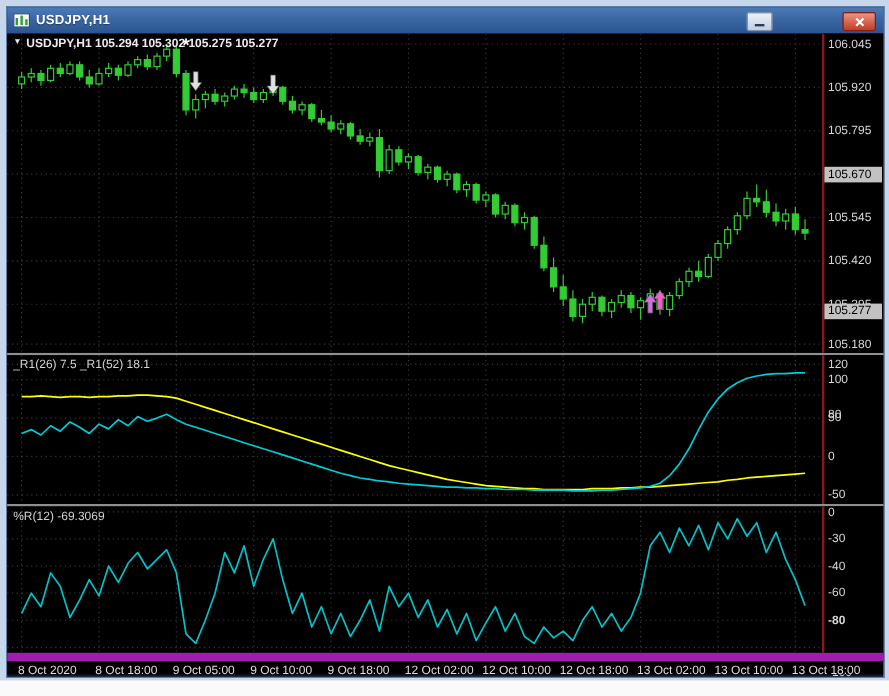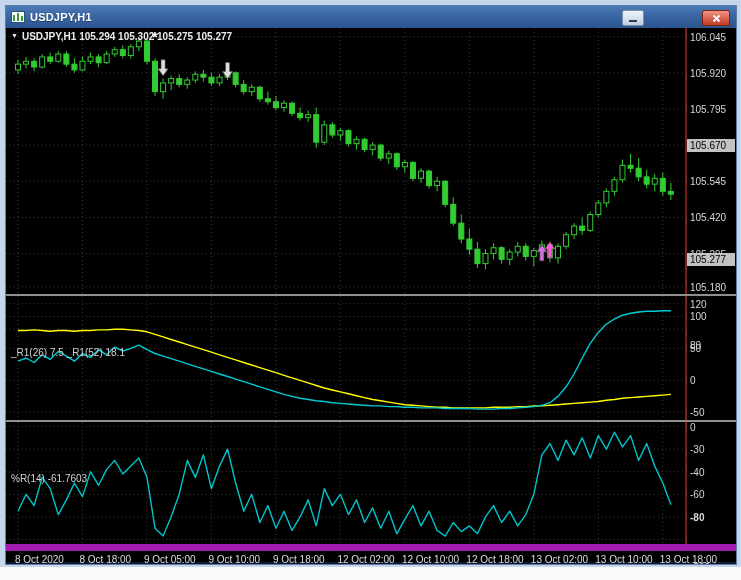--- a/index.html
+++ b/index.html
@@ -34,21 +34,21 @@
   .axiscol{position:absolute;top:0;right:0;width:51px;height:100%;
     border-left:2px solid #7f1d1d;box-sizing:border-box;background:#000;}
   .tick{position:absolute;left:3px;color:#d6d6d6;font-size:10px;line-height:11px;white-space:nowrap;}
   .badge{position:absolute;left:0;right:1px;padding:0 0 0 3px;background:#c2c2c2;color:#000;
     font-size:10px;line-height:13px;white-space:nowrap;}
   .splitter{height:2px;background:#8f8f8f;}
   .timeaxis{height:18px;position:relative;background:#000;border-top:7px solid #a21caf;box-sizing:border-box;}
   .tlabel{position:absolute;top:3px;color:#dcdcdc;font-size:10px;white-space:nowrap;}
   .plabel{position:absolute;left:5px;top:3px;color:#ececec;font-size:10px;font-weight:bold;
     display:flex;align-items:flex-start;gap:4px;z-index:3;}
-  .plabel.ind{font-weight:normal;color:#d2d2d2;margin-top:48px;}
+  .plabel.ind{font-weight:normal;color:#d2d2d2;}
   .dropdown-tri{font-size:7px;color:#e8e8e8;line-height:10px;}
 </style>
 </head>
 <body>
 
 <div class="window">
   <div class="titlebar">
     <span class="wicon">
       <svg width="14" height="12" viewBox="0 0 14 12">
         <rect x="0.5" y="0.5" width="13" height="11" fill="#ffffff" stroke="#2d4f80"></rect>
@@ -348,21 +348,21 @@
           <polyline points="12.0,89.2 20.1,72.3 28.1,83.6 36.2,55.4 44.2,66.6 52.3,92.6 60.4,77.9 68.4,61.0 76.5,74.6 84.5,49.7 92.6,63.3 100.7,47.4 108.7,38.4 116.8,52.0 124.8,44.1 132.9,36.1 141.0,55.4 149.0,106.2 157.1,114.1 165.1,94.9 173.2,72.3 181.3,38.4 189.3,55.4 197.4,32.8 205.4,66.6 213.5,44.1 221.6,27.1 229.6,61.0 237.7,89.2 245.7,72.3 253.8,100.5 261.9,83.6 269.9,106.2 278.0,89.2 286.0,108.4 294.1,94.9 302.2,77.9 310.2,103.9 318.3,66.6 326.3,83.6 334.4,72.3 342.5,92.6 350.5,77.9 358.6,100.5 366.6,85.9 374.7,106.2 382.8,89.2 390.8,111.8 398.9,97.1 406.9,83.6 415.0,103.9 423.1,89.2 431.1,108.4 439.2,114.1 447.2,100.5 455.3,109.6 463.4,103.9 471.4,111.8 479.5,94.9 487.5,83.6 495.6,100.5 503.7,89.2 511.7,103.9 519.8,92.6 527.8,72.3 535.9,32.8 544.0,21.5 552.0,38.4 560.1,18.1 568.1,32.8 576.2,15.8 584.3,36.1 592.3,13.6 600.4,27.1 608.4,10.2 616.5,24.9 624.6,13.6 632.6,38.4 640.7,21.5 648.7,44.1 656.8,61.0 664.9,82.8" fill="none" stroke="#00c4cc" stroke-width="1.4" stroke-linejoin="round"></polyline>
         </svg>
       <div class="axiscol" id="axisInd2">
           <span class="tick" style="top: -0.481481px;">0</span>
           <span class="tick" style="top: 22.1111px;">-30</span>
           <span class="tick" style="top: 44.7037px;">-40</span>
           <span class="tick" style="top: 67.2963px;">-60</span>
           <span class="tick" style="top: 89.8889px; font-weight: bold;">-80</span>
           <span class="tick" style="top: 112.481px; margin-top: 21px;">-100</span>
         </div>
-      <div class="plabel ind">%R(14) -61.7603</div>
+      <div class="plabel ind">%R(12) -69.3069</div>
     </div>
 
     <div class="timeaxis" id="timeAxis">
         <span class="tlabel" style="left: 9px;">8 Oct 2020</span>
         <span class="tlabel" style="left: 73.48px;">8 Oct 18:00</span>
         <span class="tlabel" style="left: 137.96px;">9 Oct 05:00</span>
         <span class="tlabel" style="left: 202.44px;">9 Oct 10:00</span>
         <span class="tlabel" style="left: 266.92px;">9 Oct 18:00</span>
         <span class="tlabel" style="left: 331.4px;">12 Oct 02:00</span>
         <span class="tlabel" style="left: 395.88px;">12 Oct 10:00</span>

